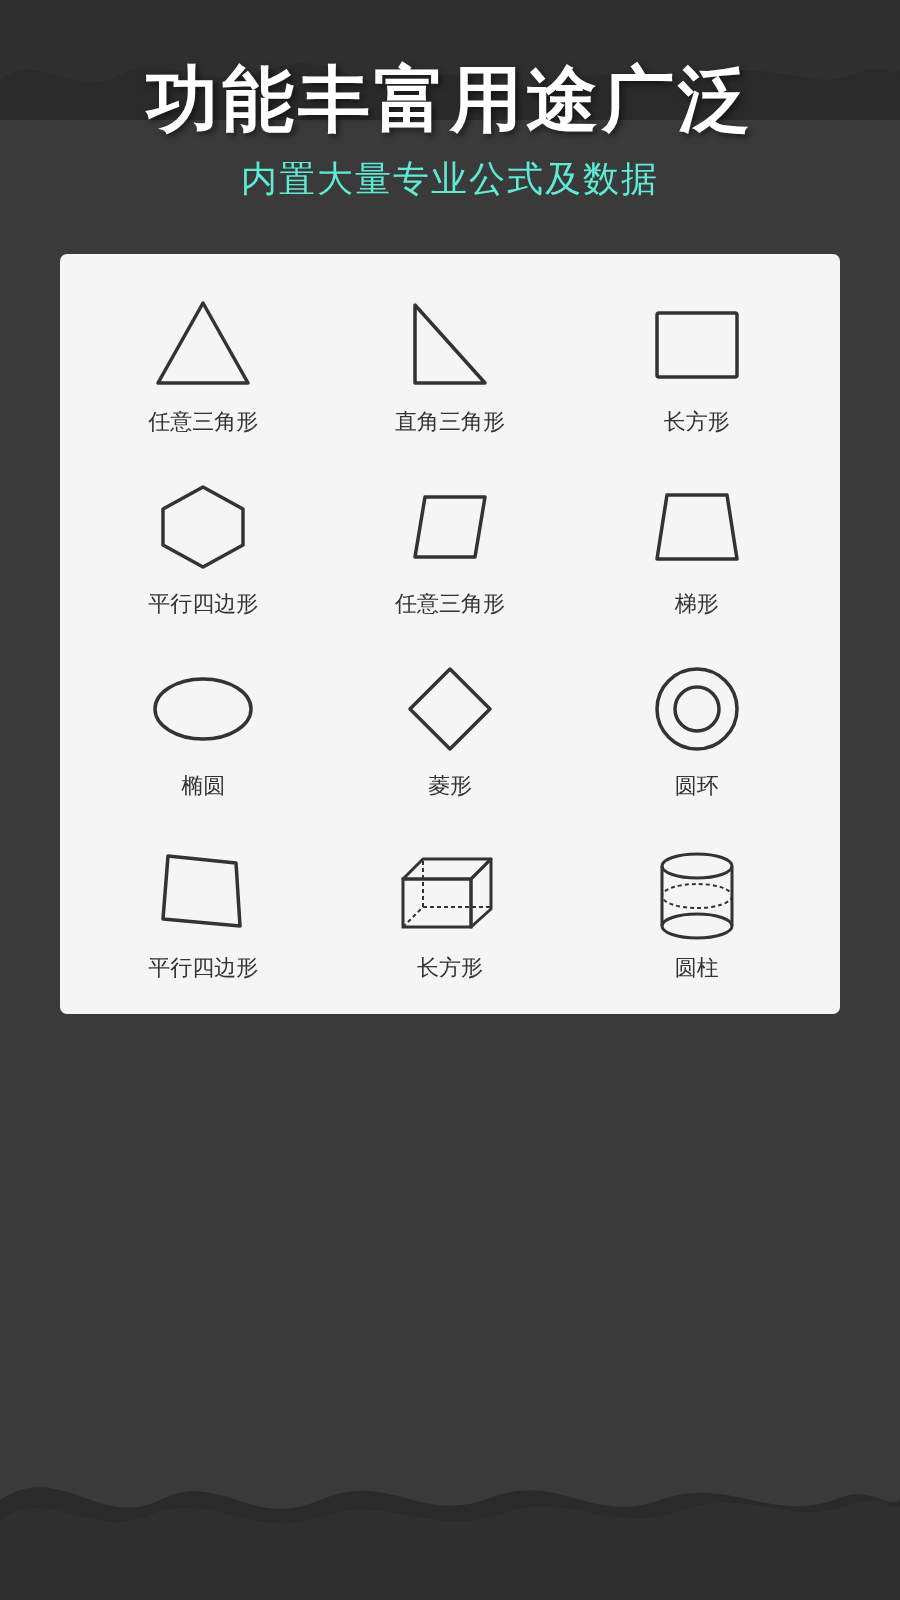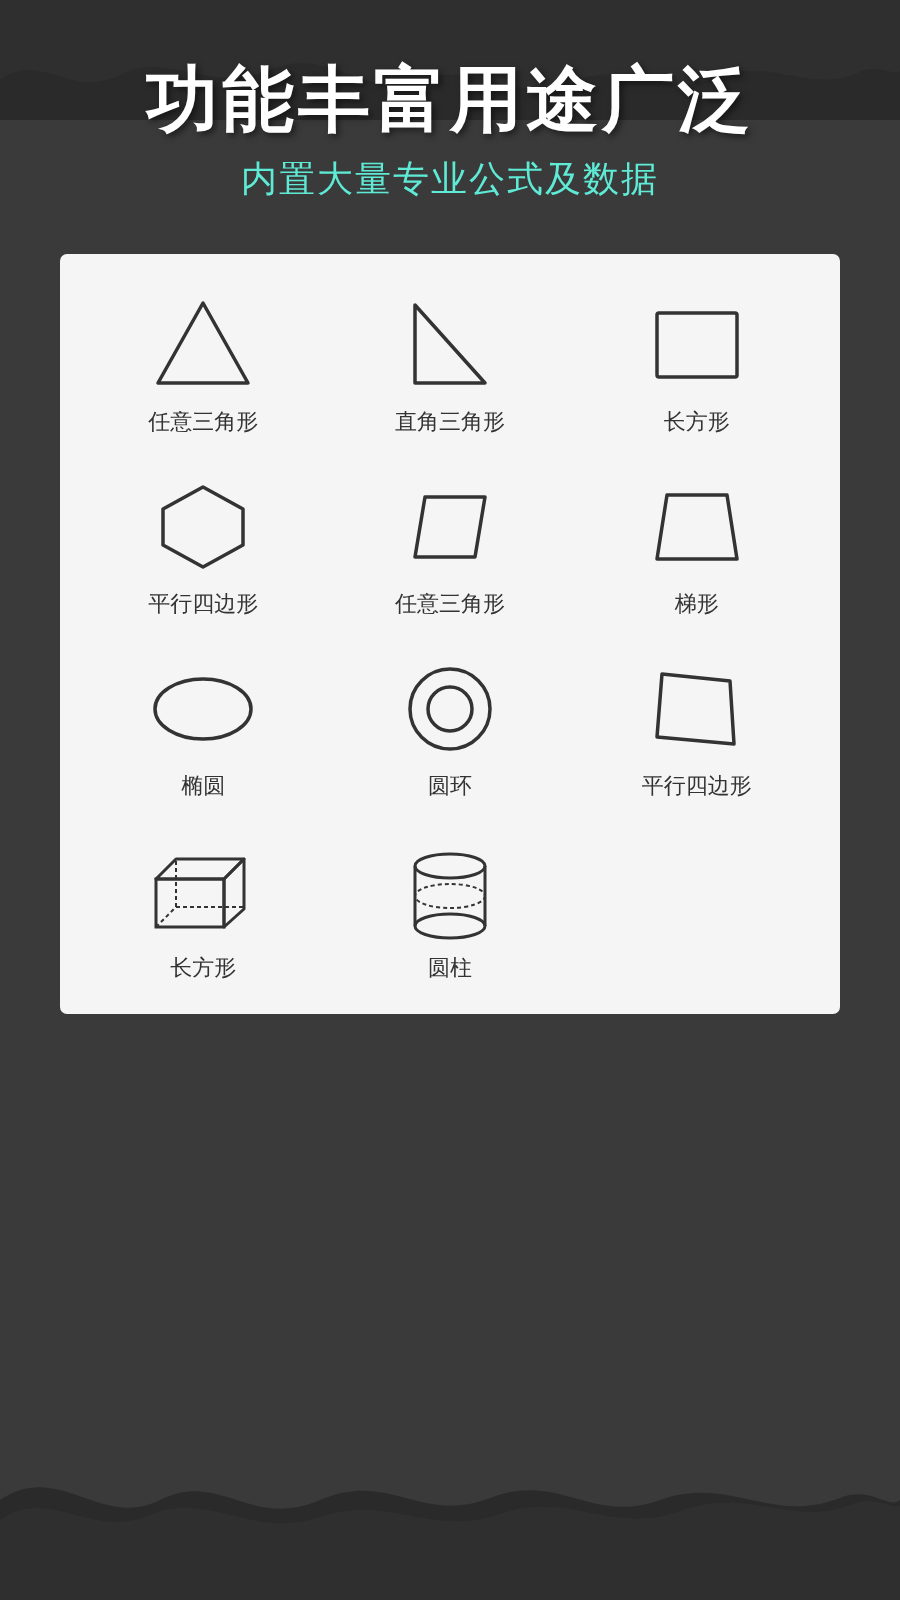--- a/index.html
+++ b/index.html
@@ -205,20 +205,28 @@
 
     <div class="shape-item">
       <div class="shape-icon">
         <svg viewBox="0 0 110 100" xmlns="http://www.w3.org/2000/svg">
           <ellipse cx="55" cy="50" rx="48" ry="30" fill="none" stroke="#333" stroke-width="3.5"></ellipse>
         </svg>
       </div>
       <div class="shape-label">椭圆</div>
     </div>
 
+    <div class="shape-item">
+      <div class="shape-icon">
+        <svg viewBox="0 0 110 100" xmlns="http://www.w3.org/2000/svg">
+          <polygon points="55,10 95,50 55,90 15,50" fill="none" stroke="#333" stroke-width="3.5" stroke-linejoin="round"></polygon>
+        </svg>
+      </div>
+      <div class="shape-label">菱形</div>
+    </div>
 
     <div class="shape-item">
       <div class="shape-icon">
         <svg viewBox="0 0 110 100" xmlns="http://www.w3.org/2000/svg">
           <circle cx="55" cy="50" r="40" fill="none" stroke="#333" stroke-width="3.5"></circle>
           <circle cx="55" cy="50" r="22" fill="none" stroke="#333" stroke-width="3.5"></circle>
         </svg>
       </div>
       <div class="shape-label">圆环</div>
     </div>

